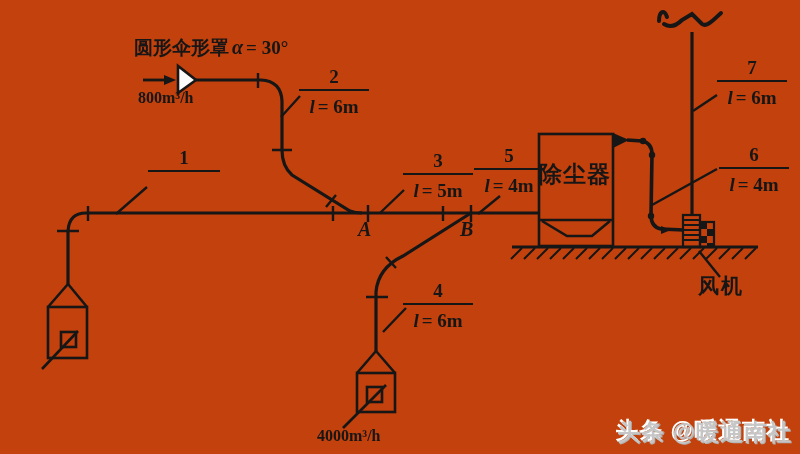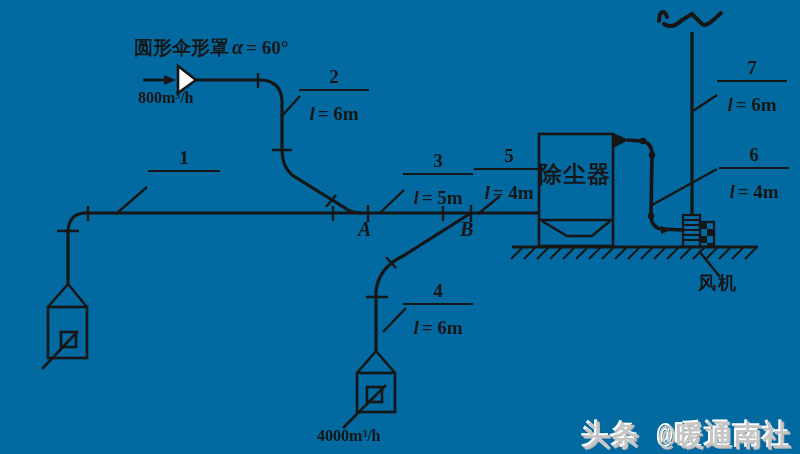--- a/index.html
+++ b/index.html
@@ -1,19 +1,19 @@
 <!DOCTYPE html>
 <html><head>
 <meta charset="utf-8">
 <style>
   html,body{margin:0;padding:0;}
   .stage{
     position:relative;
     width:800px;height:454px;
-    background:#0369a1;
+    background:#c2410c;
     overflow:hidden;
     font-family:"Liberation Serif",serif;
   }
   .stage svg{position:absolute;left:0;top:0;}
   .lbl{
     position:absolute;
     font-family:"Liberation Serif",serif;
     font-weight:700;
     color:#161616;
     white-space:nowrap;
@@ -23,28 +23,28 @@
   .pt{font-size:20px;font-style:italic;}
   .cjk{font-family:"Liberation Sans",sans-serif;font-weight:700;}
   .title{font-size:19px;display:flex;align-items:baseline;gap:3px;}
   .title .var{font-style:italic;font-size:20px;}
   .frac{
     position:absolute;width:70px;text-align:center;
     font-family:"Liberation Serif",serif;font-weight:700;
     font-size:19px;color:#161616;line-height:1.1;
   }
   .frac .num{display:block;border-bottom:2.2px solid #161616;padding-bottom:1px;}
-  .frac .den{display:block;padding-top:13px;}
+  .frac .den{display:block;padding-top:6px;}
   .frac .den i{font-style:italic;margin-right:3px;}
   .equip{font-size:23px;letter-spacing:1px;}
-  .fanlbl{font-size:18px;letter-spacing:2px;}
+  .fanlbl{font-size:21px;letter-spacing:2px;}
   .watermark{
     position:absolute;right:8px;top:417px;
-    font-family:Liberation Mono, monospace;font-weight:700;
-    font-size:28px;color:#c6c6c6;letter-spacing:1px;
+    font-family:Liberation Sans, sans-serif;font-weight:700;
+    font-size:23px;color:#c6c6c6;letter-spacing:1px;
     text-shadow:-2px -2px 0 #ffffff,1px 1px 0 #b0b0b0;
   }
 </style>
 </head>
 <body>
 
 <div class="stage">
 
   <svg width="800" height="454" viewBox="0 0 800 454">
 
@@ -108,21 +108,21 @@
     </g>
 
     <path d="M88,206 V221 M57,231 H79 M258,73 V88 M272,150 H292 M326,207 L336,195 M333,206 V221 M368,205 V222 M443,206 V221 M471,205 V222 M386,257 L396,268 M366,297 H388" stroke="#161616" stroke-width="2.4" fill="none"></path>
 
     <path d="M116,214 L147,187 M281,117 L300,96 M380,213 L404,190 M478,214 L500,196 M383,332 L406,308 M652,205 L717,169 M693,111 L717,95 M699,251 L720,277" stroke="#161616" stroke-width="2.4" fill="none"></path>
   </svg>
 
   <div class="lbl title" style="left:134px;top:36px;">
     <span class="cjk">圆形伞形罩</span>
       <span class="var">α</span>
-      <span>= 60°</span>
+      <span>= 30°</span>
   </div>
 
   <div class="lbl flow" style="left:138px;top:89px;">800m³/h</div>
   <div class="lbl flow" style="left:317px;top:427px;">4000m³/h</div>
 
   <div class="frac" style="left:148px;top:148px;width:72px;">
     <span class="num">1</span>
   </div>
   <div class="frac" style="left:299px;top:67px;">
     <span class="num">2</span>

